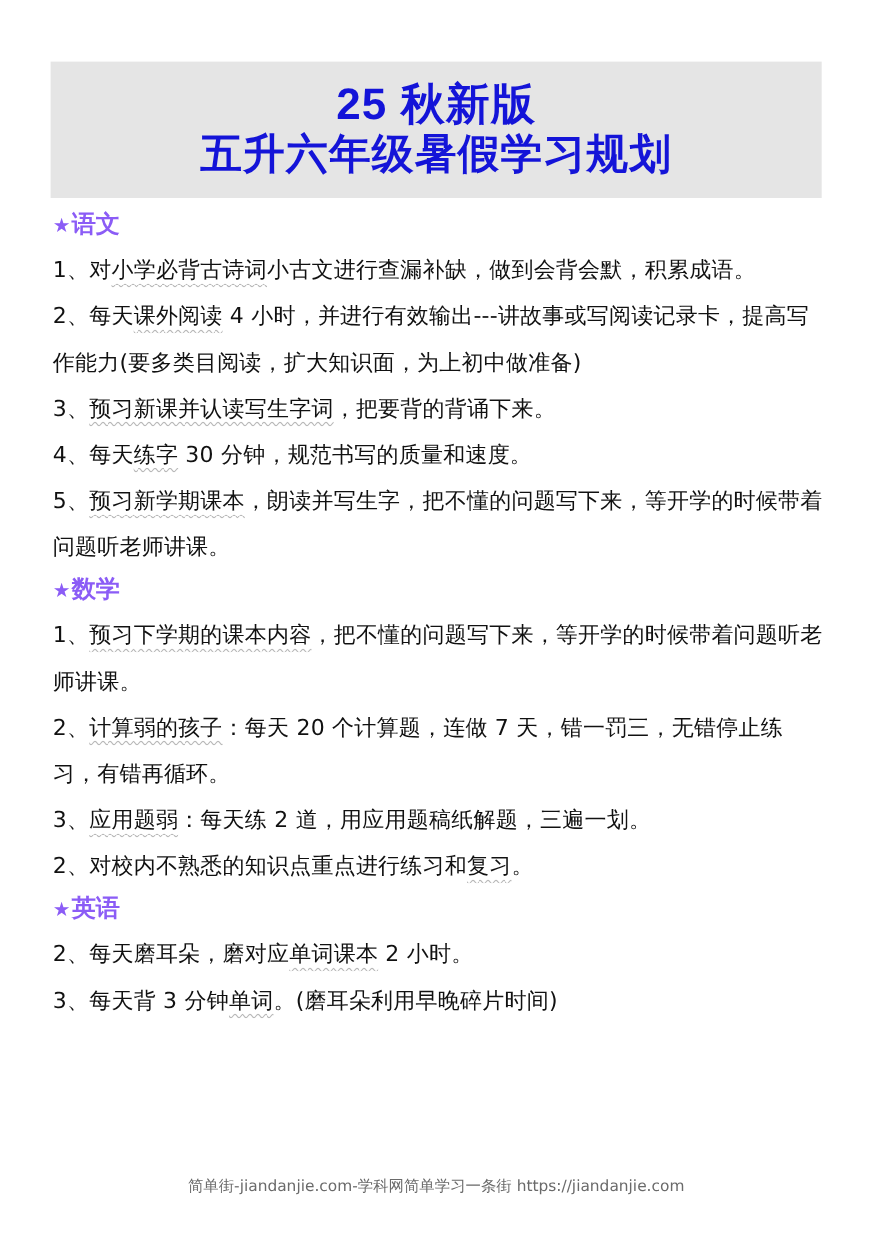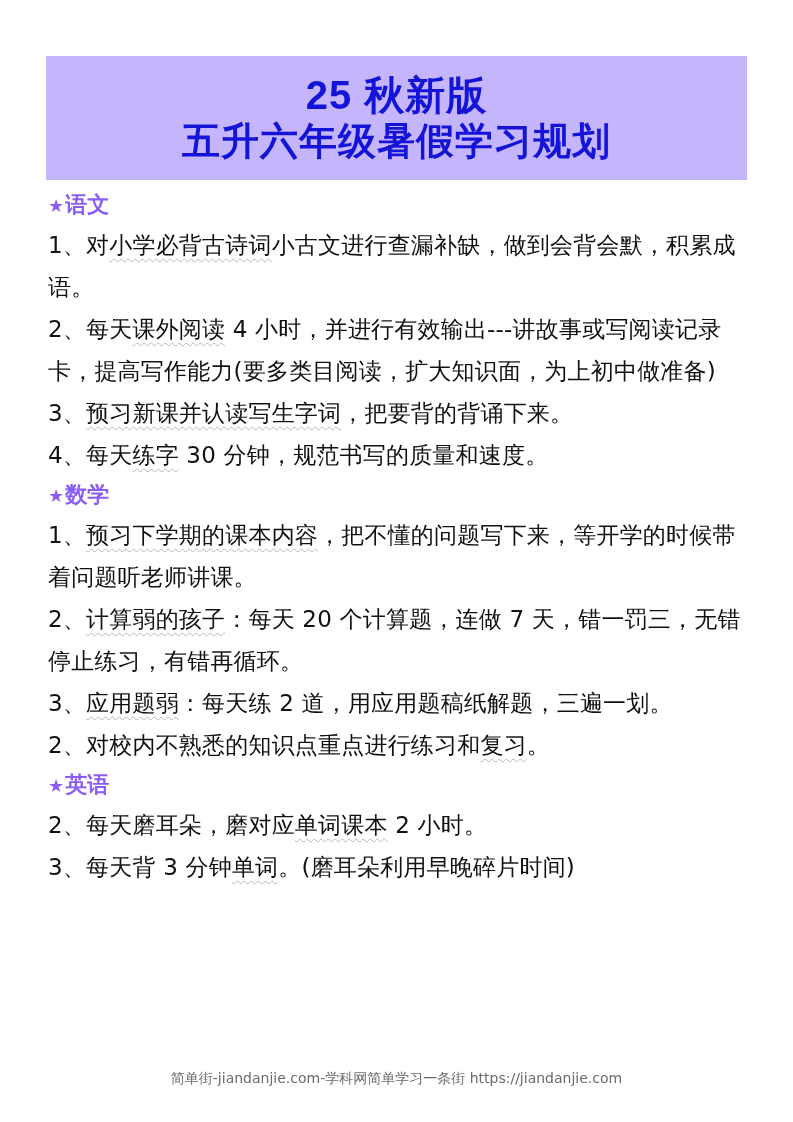--- a/index.html
+++ b/index.html
@@ -3,38 +3,38 @@
 <meta charset="utf-8">
 <style>
   html, body { margin: 0; padding: 0; background: #ffffff; }
   body {
     width: 793px; height: 1122px; position: relative; overflow: hidden;
     font-family: "DejaVu Sans", "Liberation Sans", sans-serif;
     color: #111111;
   }
   .title-band {
     position: absolute; left: 46px; top: 56px; width: 701px; height: 124px;
-    background: #c4b5fd;
+    background: #e5e5e5;
     display: flex; flex-direction: column; align-items: center; justify-content: center;
   }
   .title-line {
     color: #1414d8; font-weight: bold; line-height: 1.2;
     font-family: "Liberation Sans", "DejaVu Sans", sans-serif;
     letter-spacing: 1px;
   }
   .title-line.l1 { font-size: 40px; }
   .title-line.l2 { font-size: 38px; }
 
   .content { position: absolute; left: 48px; top: 186px; width: 700px; }
   .section-head {
     color: #8b5cf6; font-weight: bold; font-size: 22px; line-height: 38px; height: 38px;
   }
   .section-head .star { font-size: 18px; margin-right: 1px; }
   .item {
-    font-size: 23px; line-height: 42px; letter-spacing: 0.2px;
+    font-size: 20px; line-height: 42px; letter-spacing: 0.2px;
   }
   .item .wavy {
     text-decoration: underline wavy #b8b8b8; text-decoration-thickness: 1px;
     text-underline-offset: 5px;
   }
   .footer {
     position: absolute; left: 0; width: 793px; top: 1070px; text-align: center;
     font-size: 14px; color: #6a6a6a;
   }
 </style>
@@ -49,20 +49,21 @@
 <div class="content">
 
   <div class="section">
     <div class="section-head">
       <span class="star">★</span><span>语文</span>
     </div>
     <div class="item"><span>1、对</span><span class="wavy">小学必背古诗词</span><span>小古文进行查漏补缺，做到会背会默，积累成语。</span></div>
     <div class="item"><span>2、每天</span><span class="wavy">课外阅读</span><span> 4 小时，并进行有效输出---讲故事或写阅读记录卡，提高写作能力(要多类目阅读，扩大知识面，为上初中做准备)</span></div>
     <div class="item"><span>3、</span><span class="wavy">预习新课并认读写生字词</span><span>，把要背的背诵下来。</span></div>
     <div class="item"><span>4、每天</span><span class="wavy">练字</span><span> 30 分钟，规范书写的质量和速度。</span></div>
+    <div class="item"><span>5、</span><span class="wavy">预习新学期课本</span><span>，朗读并写生字，把不懂的问题写下来，等开学的时候带着问题听老师讲课。</span></div>
   </div>
 
   <div class="section">
     <div class="section-head">
       <span class="star">★</span><span>数学</span>
     </div>
     <div class="item"><span>1、</span><span class="wavy">预习下学期的课本内容</span><span>，把不懂的问题写下来，等开学的时候带着问题听老师讲课。</span></div>
     <div class="item"><span>2、</span><span class="wavy">计算弱的孩子</span><span>：每天 20 个计算题，连做 7 天，错一罚三，无错停止练习，有错再循环。</span></div>
     <div class="item"><span>3、</span><span class="wavy">应用题弱</span><span>：每天练 2 道，用应用题稿纸解题，三遍一划。</span></div>
     <div class="item"><span>2、对校内不熟悉的知识点重点进行练习和</span><span class="wavy">复习</span><span>。</span></div>

